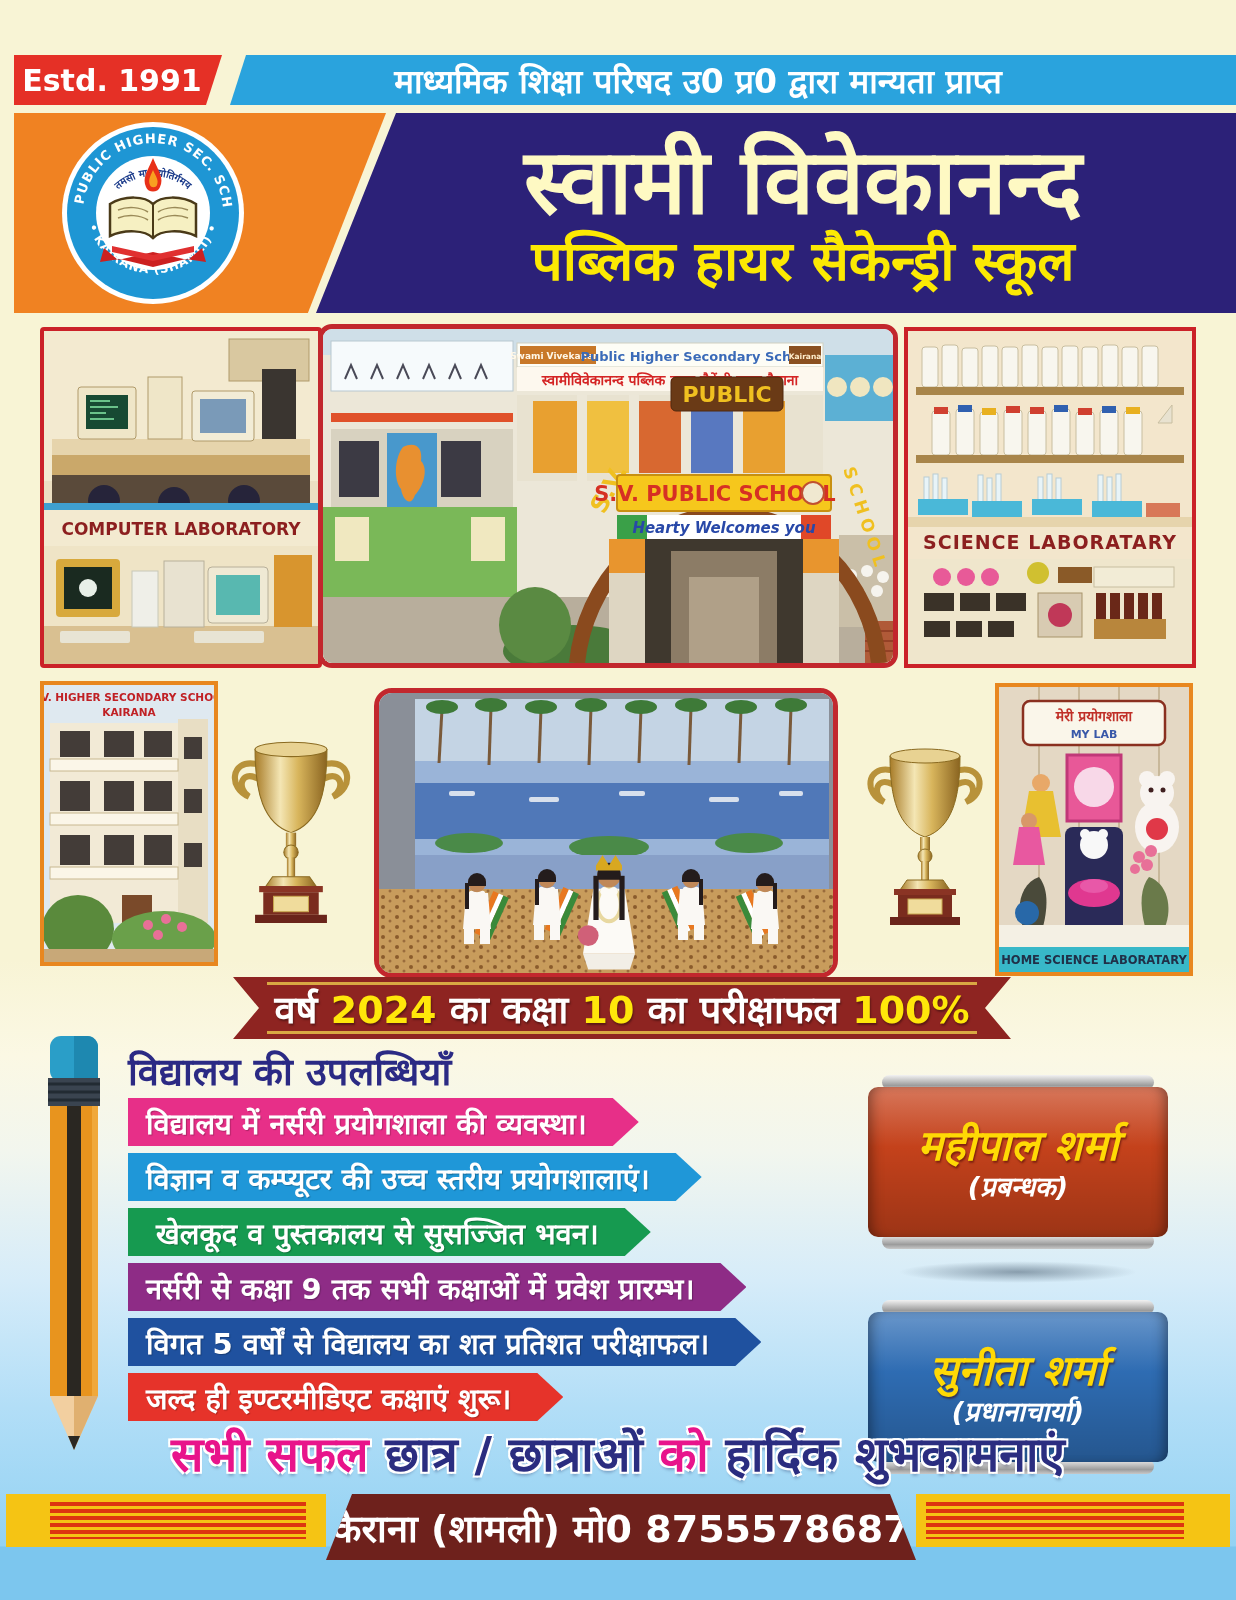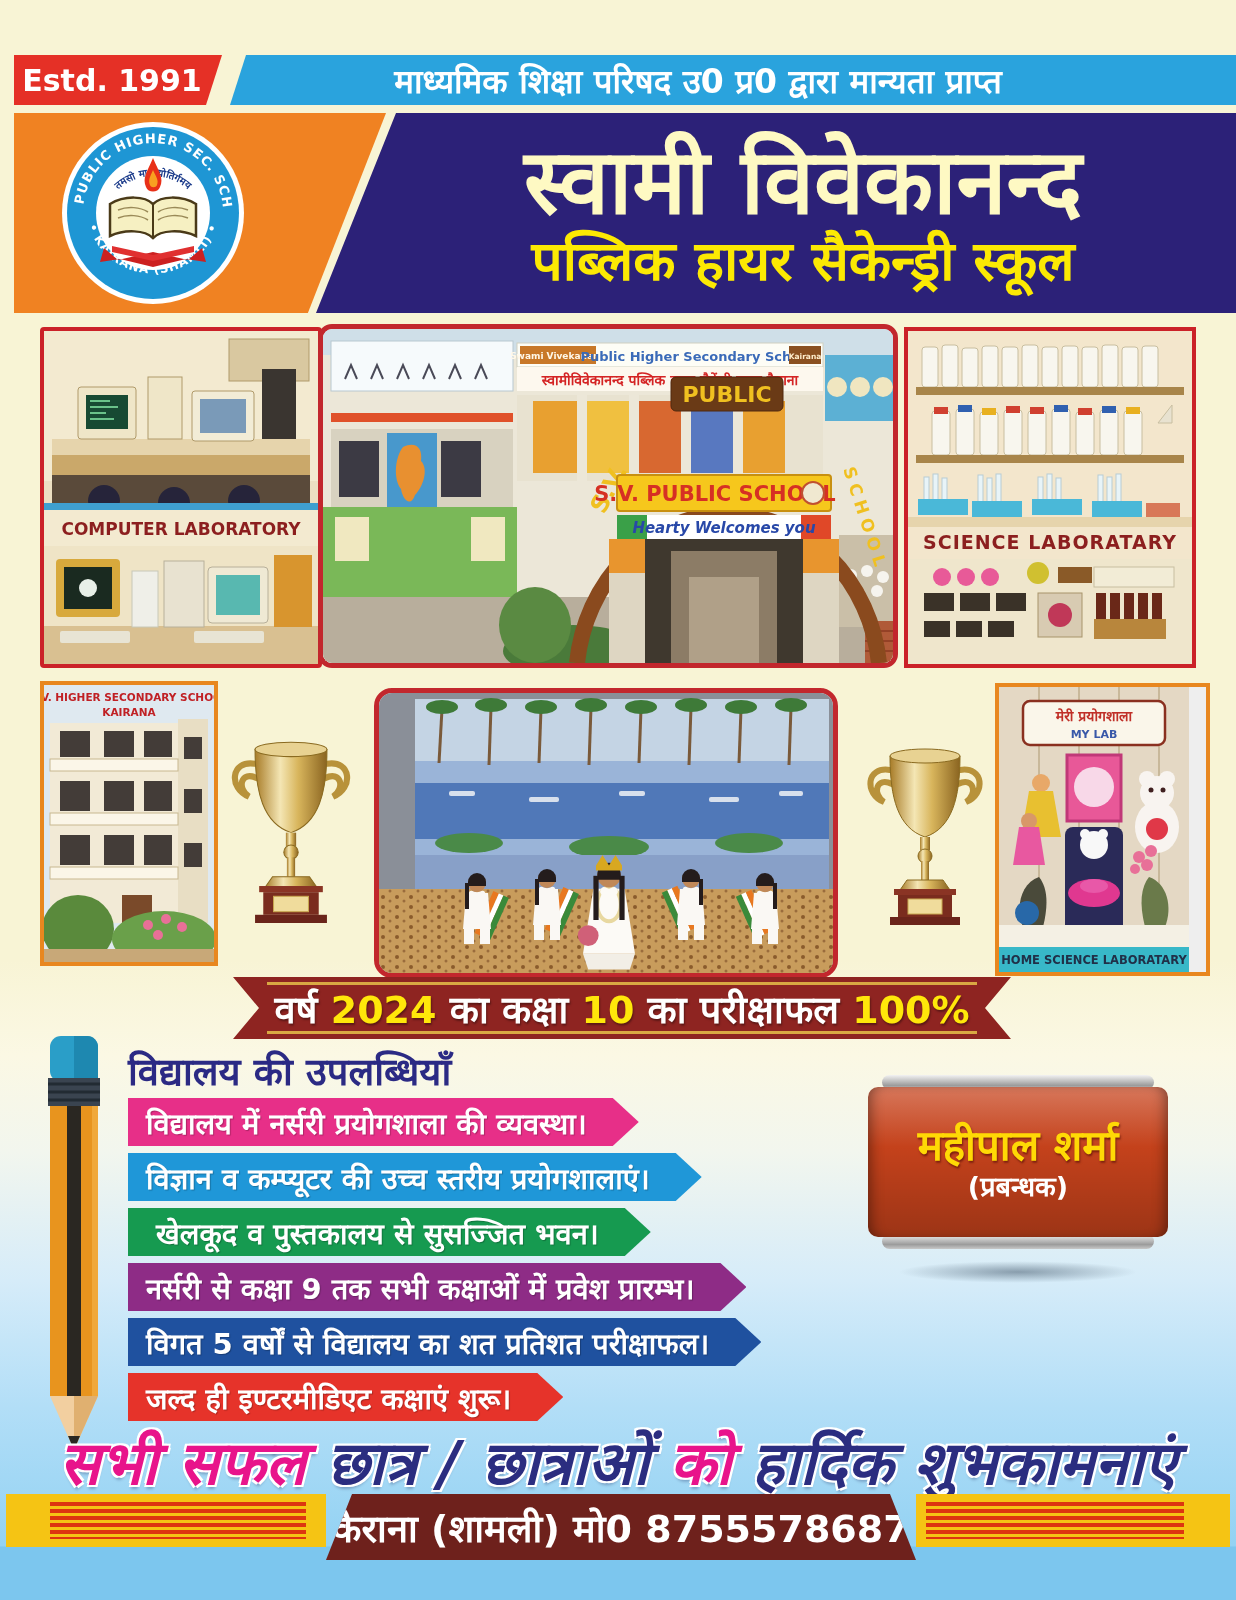--- a/index.html
+++ b/index.html
@@ -31,21 +31,21 @@
   
   .photo{position:absolute;overflow:hidden;background:#eee;}
   .b-red{border:4px solid #cb2128;}
   .b-red-round{border:5px solid #c2272d;border-radius:18px;text-align:right;}
   .b-orange{border:4px solid #e8871f;}
   .ph-computer{left:40px;top:327px;width:282px;height:341px;border-radius:4px;}
   .ph-school{left:318px;top:324px;width:580px;height:344px;border-radius:14px;}
   .ph-science{left:904px;top:327px;width:292px;height:341px;}
   .ph-building{left:40px;top:681px;width:178px;height:285px;}
   .ph-dance{left:374px;top:688px;width:464px;height:290px;}
-  .ph-home{left:995px;top:683px;width:215px;height:293px;}
+  .ph-home{left:995px;top:683px;width:198px;height:293px;}
   .trophy{position:absolute;}
   .trophy-1{left:224px;top:733px;}
   .trophy-2{left:860px;top:740px;}
   
   .ribbon{position:absolute;left:233px;top:977px;width:778px;height:62px;background:#8e2421;
     clip-path:polygon(0 0,100% 0,calc(100% - 26px) 50%,100% 100%,0 100%,26px 50%);
     display:flex;align-items:center;justify-content:center;}
   .ribbon-lines{position:absolute;left:34px;right:34px;top:5px;bottom:5px;
     border-top:3px solid #d9a843;border-bottom:3px solid #d9a843;pointer-events:none;}
   .ribbon-text{position:relative;font-weight:bold;font-size:38px;white-space:nowrap;text-shadow:1px 2px 2px rgba(0,0,0,.35);}
@@ -53,37 +53,37 @@
   .seg-yellow{color:#ffe70a;}
   
   .pencil{position:absolute;left:42px;top:1032px;}
   .ach-heading{position:absolute;left:128px;top:1044px;font-weight:bold;font-size:38px;color:#2b2a84;}
   .ach-list{position:absolute;left:128px;top:1098px;display:flex;flex-direction:column;gap:7px;}
   .ach-item{height:48px;width:max-content;display:flex;align-items:center;
     padding:0 52px 0 18px;color:#fff;font-weight:bold;font-size:29px;white-space:nowrap;
     clip-path:polygon(0 0,calc(100% - 26px) 0,100% 50%,calc(100% - 26px) 100%,0 100%);
     text-shadow:1px 1px 1px rgba(0,0,0,.25);}
   
-  .card{position:absolute;left:868px;width:300px;}
+  .card{position:absolute;left:868px;width:300px;font-style:italic;}
   .card-1{top:1075px;}
   .card-2{top:1300px;}
   .card .bar{height:15px;width:272px;margin:0 auto;border-radius:8px;
     background:linear-gradient(180deg,#f2f2f2,#9c9c9c 70%,#c8c8c8);}
   .card-body{margin:-3px 0;position:relative;border-radius:10px;height:150px;
     display:flex;flex-direction:column;align-items:center;justify-content:center;
     background-image:linear-gradient(180deg,rgba(255,255,255,.28),rgba(0,0,0,.02) 40%,rgba(0,0,0,.22));
     box-shadow:inset 10px 0 14px -8px rgba(0,0,0,.45),inset -10px 0 14px -8px rgba(0,0,0,.45);}
   .off-name{color:#ffd905;font-weight:bold;font-size:42px;line-height:1.2;text-shadow:1px 2px 2px rgba(60,0,0,.5);white-space:nowrap;}
   .off-role{color:#ffffff;font-weight:bold;font-size:27px;line-height:1.2;}
   .card-shadow{width:240px;height:22px;margin:12px auto 0;border-radius:50%;
     background:radial-gradient(ellipse at center,rgba(40,60,80,.45),rgba(40,60,80,0) 70%);}
   
   .blessing{position:absolute;left:0;top:1420px;width:100%;text-align:center;
-    font-weight:bold;font-size:60px;white-space:nowrap;
-    text-shadow:-2px -2px 0 #fff,2px -2px 0 #fff,-2px 2px 0 #fff,2px 2px 0 #fff,0 4px 3px rgba(0,0,60,.25);font-style:italic;}
+    font-weight:bold;font-size:48px;white-space:nowrap;
+    text-shadow:-2px -2px 0 #fff,2px -2px 0 #fff,-2px 2px 0 #fff,2px 2px 0 #fff,0 4px 3px rgba(0,0,60,.25);}
   
   .stripe{position:absolute;top:1494px;height:53px;background:#f5c414;}
   .stripe-left{left:6px;width:320px;}
   .stripe-right{left:916px;width:314px;}
   .stripe .lines{position:absolute;top:8px;bottom:8px;
     background:repeating-linear-gradient(180deg,#dd3510 0 4px,rgba(0,0,0,0) 4px 7px);}
   .stripe-left .lines{left:44px;right:20px;}
   .stripe-right .lines{left:10px;right:46px;}
   .footer-plate{position:absolute;left:326px;top:1494px;width:590px;height:66px;background:#6e211c;
     clip-path:polygon(26px 0,calc(100% - 26px) 0,100% 100%,0 100%);
@@ -648,20 +648,28 @@
 
   <div class="card card-1">
     <div class="bar"></div>
     <div class="card-body" style="background-color: rgb(200, 67, 28);">
       <div class="off-name">महीपाल शर्मा</div>
       <div class="off-role">(प्रबन्धक)</div>
     </div>
     <div class="bar"></div>
     <div class="card-shadow"></div>
   </div>
+  <div class="card card-2">
+    <div class="bar"></div>
+    <div class="card-body" style="background-color: rgb(47, 110, 182);">
+      <div class="off-name">सुनीता शर्मा</div>
+      <div class="off-role">(प्रधानाचार्या)</div>
+    </div>
+    <div class="bar"></div>
+  </div>
 
   <div class="blessing">
     <span style="color: rgb(232, 20, 139);">सभी सफल </span><span style="color: rgb(43, 45, 128);">छात्र / छात्राओं </span><span style="color: rgb(232, 20, 139);">को </span><span style="color: rgb(43, 45, 128);">हार्दिक शुभकामनाएं</span>
   </div>
 
   <div class="stripe stripe-left" style="background-color: rgb(245, 196, 20);">
     <div class="lines"></div>
   </div>
   <div class="footer-plate" style="background-color: rgb(110, 33, 28);">कैराना (शामली) मो0 8755578687</div>
   <div class="stripe stripe-right" style="background-color: rgb(245, 196, 20);">

